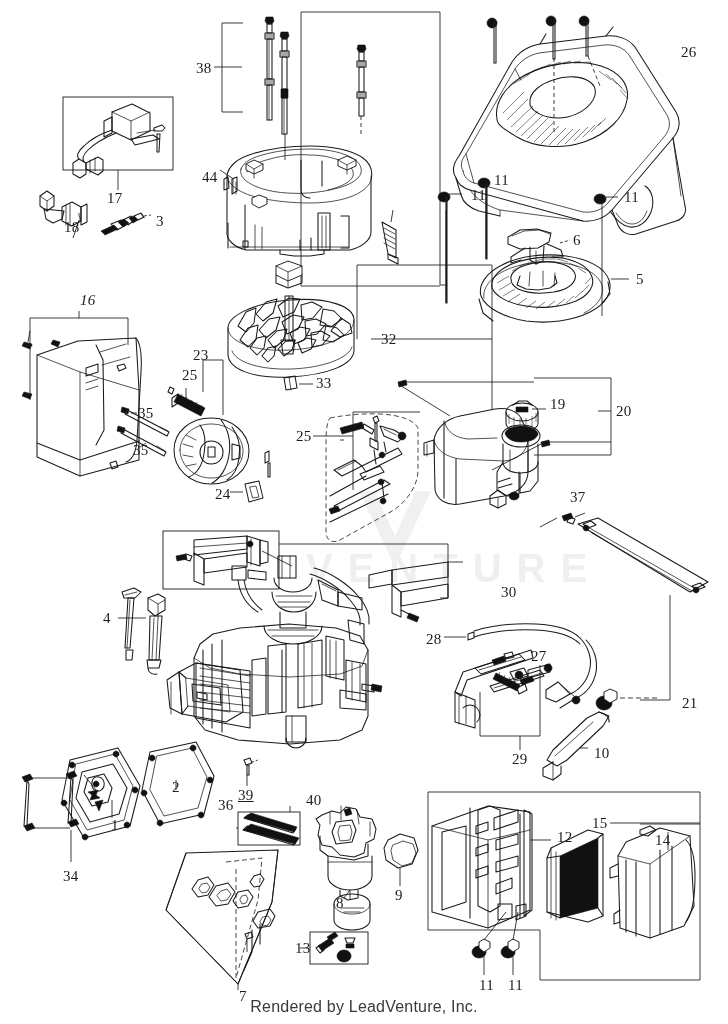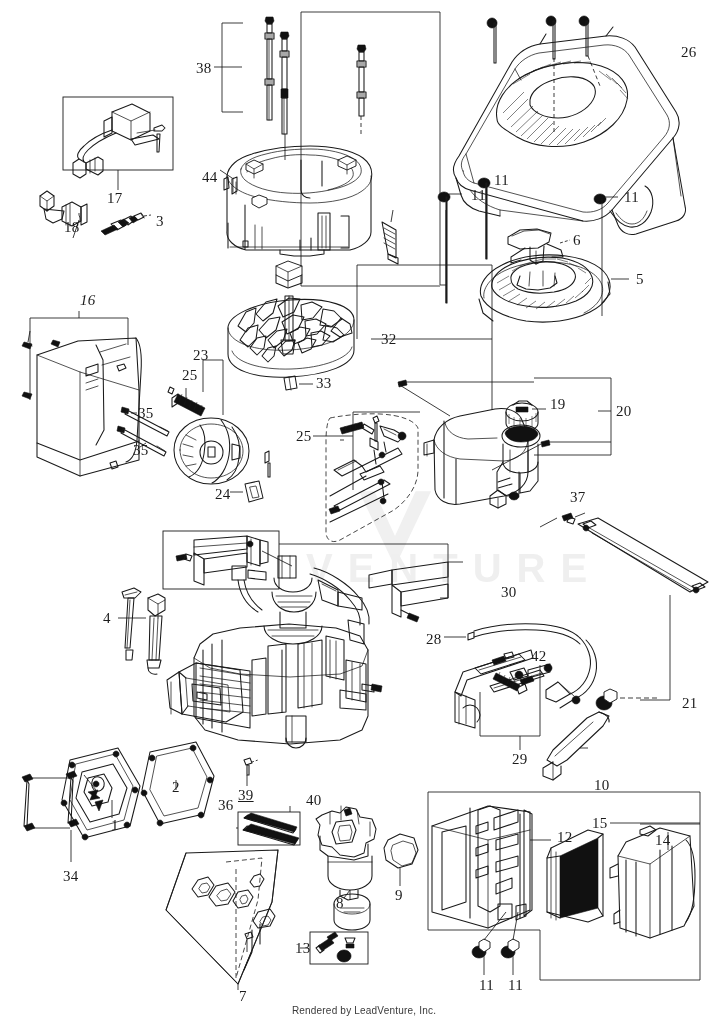--- a/index.html
+++ b/index.html
@@ -26,21 +26,21 @@
     line-height:1;
     white-space:nowrap;
     letter-spacing:.3px;
   }
   .footer{
     position:absolute;
     left:0;right:0;
     bottom:8px;
     text-align:center;
     font-family:"Liberation Sans","DejaVu Sans",sans-serif;
-    font-size:10px;
+    font-size:16px;
     color:#3a3a3a;
     letter-spacing:.2px;
   }
   .wm{
     position:absolute;
     pointer-events:none;
     color:#efefef;
     font-family:"Liberation Sans","DejaVu Sans",sans-serif;
     font-weight:700;
   }
@@ -823,24 +823,24 @@
   <div class="cal" style="left:550px;top:397px;">19</div>
   <div class="cal" style="left:616px;top:404px;">20</div>
   <div class="cal" style="left:138px;top:406px;">35</div>
   <div class="cal" style="left:133px;top:443px;">35</div>
   <div class="cal" style="left:296px;top:429px;">25</div>
   <div class="cal" style="left:215px;top:487px;text-align:right;">24</div>
   <div class="cal" style="left:570px;top:490px;">37</div>
   <div class="cal" style="left:453px;top:585px;margin-left:48px;">30</div>
   <div class="cal" style="left:103px;top:611px;">4</div>
   <div class="cal" style="left:426px;top:632px;">28</div>
-  <div class="cal" style="left:531px;top:649px;">42</div>
+  <div class="cal" style="left:531px;top:649px;">27</div>
   <div class="cal" style="left:682px;top:696px;">21</div>
   <div class="cal" style="left:512px;top:752px;">29</div>
-  <div class="cal" style="left:594px;top:746px;margin-top:32px;">10</div>
+  <div class="cal" style="left:594px;top:746px;">10</div>
   <div class="cal" style="left:172px;top:780px;">2</div>
   <div class="cal" style="left:238px;top:788px;text-decoration:underline;">39</div>
   <div class="cal" style="left:286px;top:793px;margin-left:20px;">40</div>
   <div class="cal" style="left:111px;top:818px;">1</div>
   <div class="cal" style="left:218px;top:798px;">36</div>
   <div class="cal" style="left:63px;top:869px;">34</div>
   <div class="cal" style="left:592px;top:816px;">15</div>
   <div class="cal" style="left:557px;top:830px;">12</div>
   <div class="cal" style="left:655px;top:833px;">14</div>
   <div class="cal" style="left:395px;top:888px;">9</div>

